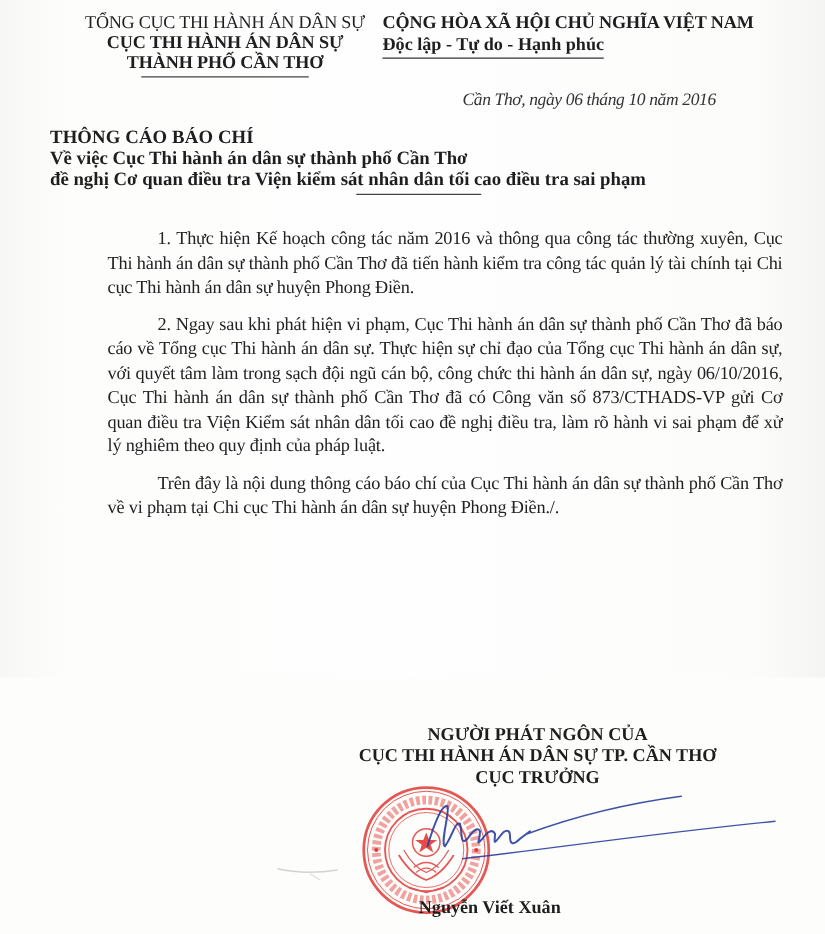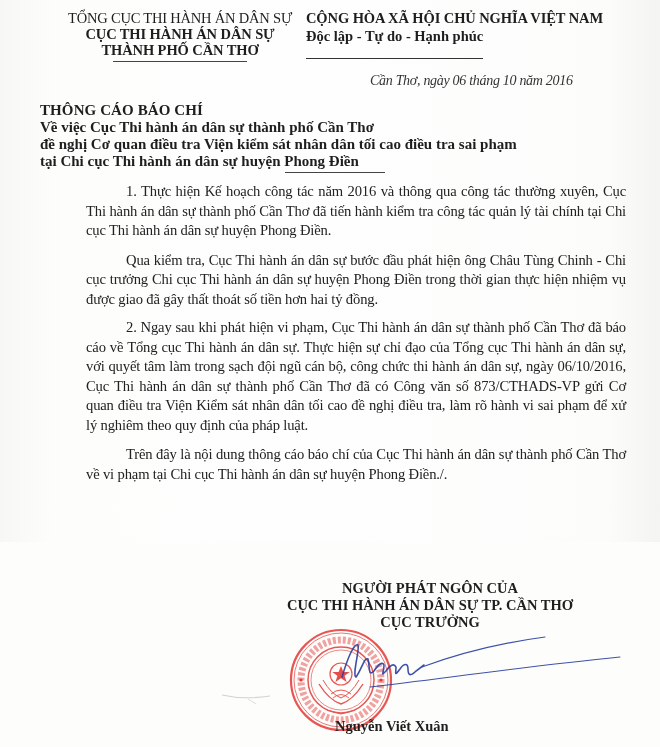--- a/index.html
+++ b/index.html
@@ -44,21 +44,21 @@
       left: 306px; top: 10px;
       width: 350px;
       text-align: left;
       line-height: 16px;
     }
     .hr .l1 { font-size: 14.5px; font-weight: bold; letter-spacing: -0.1px; }
     .hr .l2 {
       font-size: 14.5px; font-weight: bold;
       display: inline-block;
       border-bottom: 1px solid #333;
-      padding-bottom: 14px;
+      padding-bottom: 2px;
       margin-top: 2px;
     }
 
     .date {
       position: absolute;
       left: 370px; top: 73px;
       font-size: 14px;
       font-style: italic;
       color: #333;
       letter-spacing: -0.3px;
@@ -144,27 +144,25 @@
     <div class="l1">CỘNG HÒA XÃ HỘI CHỦ NGHĨA VIỆT NAM</div>
     <div class="l2">Độc lập - Tự do - Hạnh phúc</div>
   </div>
 
   <div class="date">Cần Thơ, ngày 06 tháng 10 năm 2016</div>
 
   <div class="titles">
     <div class="main">THÔNG CÁO BÁO CHÍ</div>
     <div class="sub">Về việc Cục Thi hành án dân sự thành phố Cần Thơ</div>
     <div class="sub">đề nghị Cơ quan điều tra Viện kiểm sát nhân dân tối cao điều tra sai phạm</div>
-    <div class="sub">tại Chi cục Thi hành án dân sự huyện Phong Điền</div>
     <div class="rule"></div>
   </div>
 
   <div class="body-text">
     <p class="p1">1. Thực hiện Kế hoạch công tác năm 2016 và thông qua công tác thường xuyên, Cục Thi hành án dân sự thành phố Cần Thơ đã tiến hành kiểm tra công tác quản lý tài chính tại Chi cục Thi hành án dân sự huyện Phong Điền.</p>
-    <p class="p2">Qua kiểm tra, Cục Thi hành án dân sự bước đầu phát hiện ông Châu Tùng Chinh - Chi cục trưởng Chi cục Thi hành án dân sự huyện Phong Điền trong thời gian thực hiện nhiệm vụ được giao đã gây thất thoát số tiền hơn hai tỷ đồng.</p>
     <p class="p3">2. Ngay sau khi phát hiện vi phạm, Cục Thi hành án dân sự thành phố Cần Thơ đã báo cáo về Tổng cục Thi hành án dân sự. Thực hiện sự chỉ đạo của Tổng cục Thi hành án dân sự, với quyết tâm làm trong sạch đội ngũ cán bộ, công chức thi hành án dân sự, ngày 06/10/2016, Cục Thi hành án dân sự thành phố Cần Thơ đã có Công văn số 873/CTHADS-VP gửi Cơ quan điều tra Viện Kiểm sát nhân dân tối cao đề nghị điều tra, làm rõ hành vi sai phạm để xử lý nghiêm theo quy định của pháp luật.</p>
     <p class="p5">Trên đây là nội dung thông cáo báo chí của Cục Thi hành án dân sự thành phố Cần Thơ về vi phạm tại Chi cục Thi hành án dân sự huyện Phong Điền./.</p>
   </div>
 
   <div class="signature">
     <div class="l1">NGƯỜI PHÁT NGÔN CỦA</div>
     <div class="l2">CỤC THI HÀNH ÁN DÂN SỰ TP. CẦN THƠ</div>
     <div class="l3">CỤC TRƯỞNG</div>
   </div>
 

